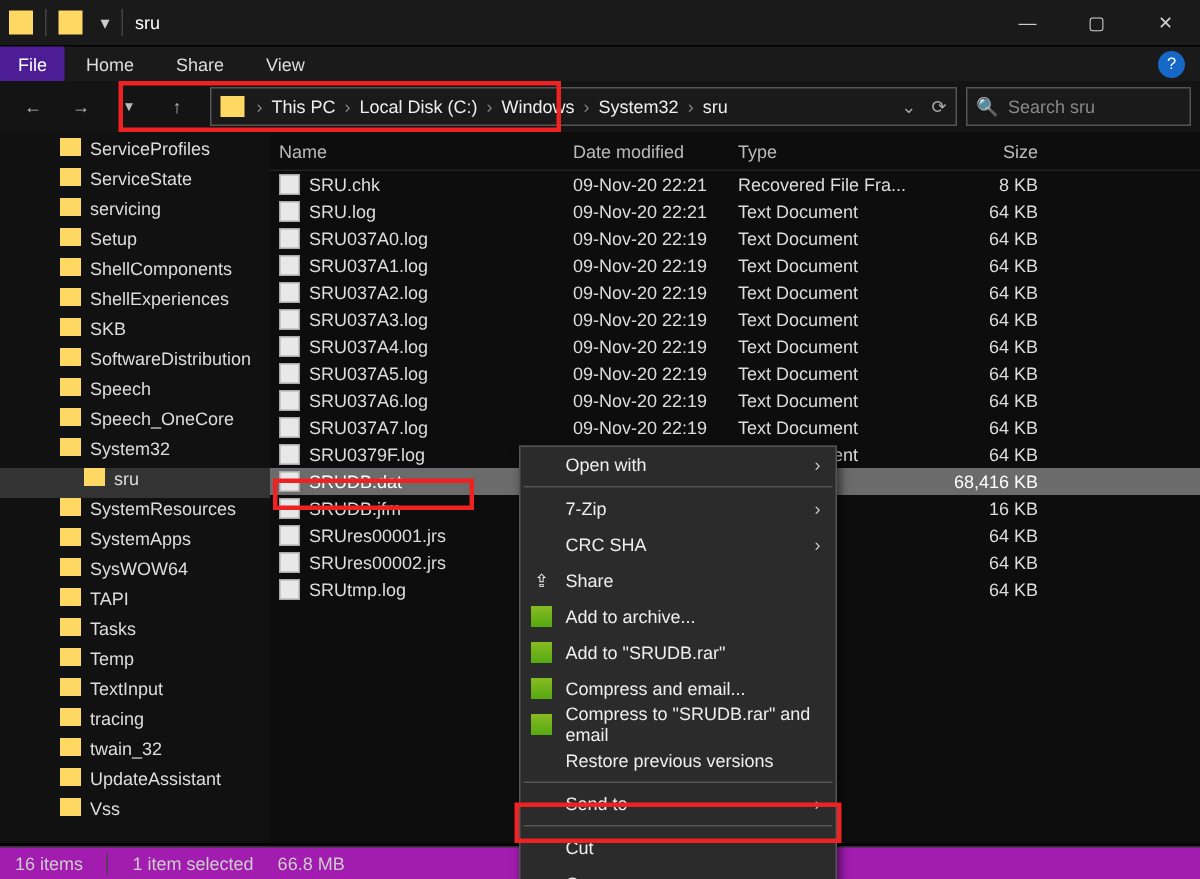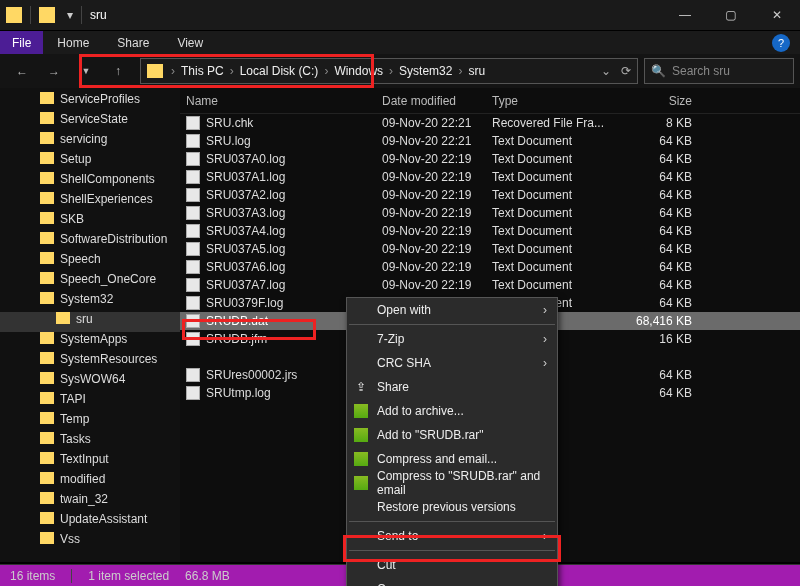--- a/index.html
+++ b/index.html
@@ -153,49 +153,49 @@
       <div class="tree-item">
         <span class="ticon"></span>
         <span>System32</span>
       </div>
       <div class="tree-item sel nested">
         <span class="ticon"></span>
         <span>sru</span>
       </div>
       <div class="tree-item">
         <span class="ticon"></span>
+        <span>SystemResources</span>
+      </div>
+      <div class="tree-item">
+        <span class="ticon"></span>
         <span>SystemApps</span>
       </div>
       <div class="tree-item">
         <span class="ticon"></span>
-        <span>SystemResources</span>
-      </div>
-      <div class="tree-item">
-        <span class="ticon"></span>
         <span>SysWOW64</span>
       </div>
       <div class="tree-item">
         <span class="ticon"></span>
         <span>TAPI</span>
       </div>
       <div class="tree-item">
         <span class="ticon"></span>
+        <span>Tasks</span>
+      </div>
+      <div class="tree-item">
+        <span class="ticon"></span>
         <span>Temp</span>
       </div>
       <div class="tree-item">
         <span class="ticon"></span>
-        <span>Tasks</span>
-      </div>
-      <div class="tree-item">
-        <span class="ticon"></span>
         <span>TextInput</span>
       </div>
       <div class="tree-item">
         <span class="ticon"></span>
-        <span>modified</span>
+        <span>tracing</span>
       </div>
       <div class="tree-item">
         <span class="ticon"></span>
         <span>twain_32</span>
       </div>
       <div class="tree-item">
         <span class="ticon"></span>
         <span>UpdateAssistant</span>
       </div>
       <div class="tree-item">
@@ -322,20 +322,24 @@
         <div class="frow">
           <div class="col-name" style="display:flex;align-items:center">
             <span class="ficon"></span>
             <span>SRUDB.jfm</span>
           </div>
           <div class="col-date"></div>
           <div class="col-type"></div>
           <div class="col-size">16 KB</div>
         </div>
         <div class="frow">
+          <div class="col-name" style="display:flex;align-items:center">
+            <span class="ficon"></span>
+            <span>SRUres00001.jrs</span>
+          </div>
           <div class="col-date"></div>
           <div class="col-type"></div>
           <div class="col-size">64 KB</div>
         </div>
         <div class="frow">
           <div class="col-name" style="display:flex;align-items:center">
             <span class="ficon"></span>
             <span>SRUres00002.jrs</span>
           </div>
           <div class="col-date"></div>

